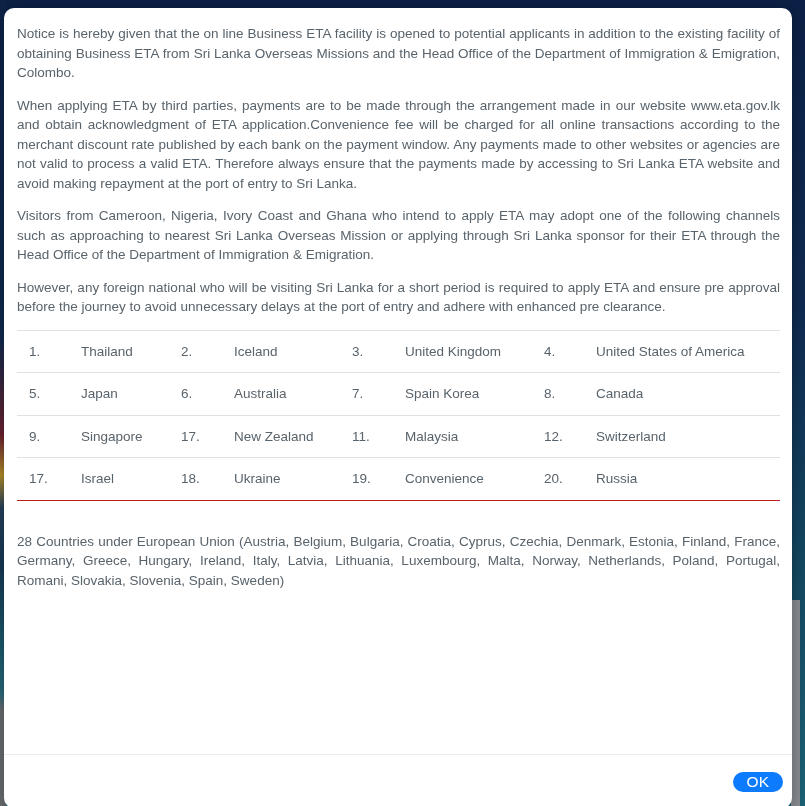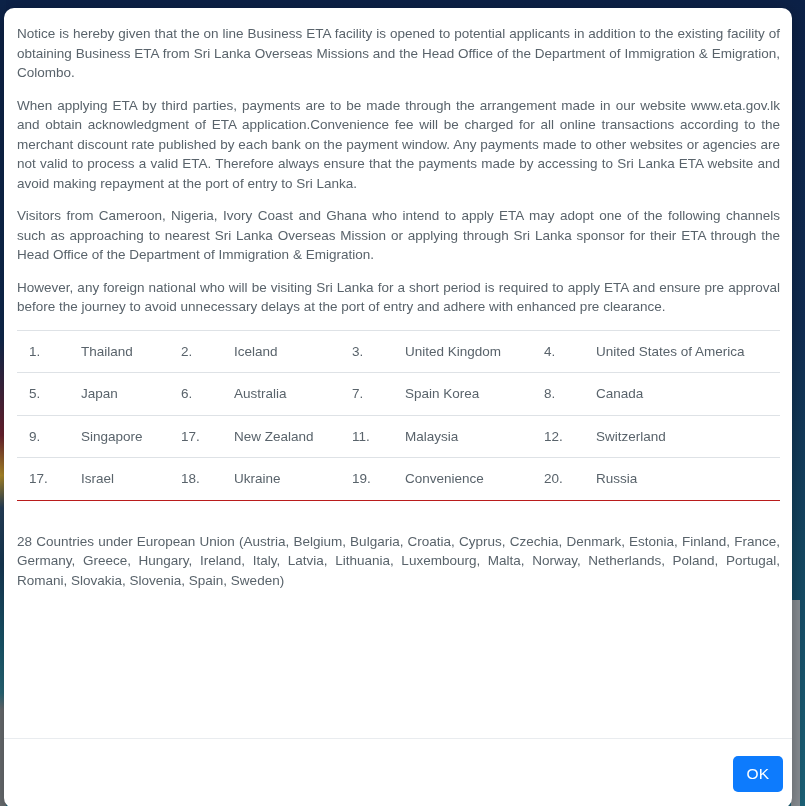--- a/index.html
+++ b/index.html
@@ -91,25 +91,25 @@
     flex: 0 0 auto;
     border-top: 1px solid #e9ecef;
     padding: 17px 9px 16px 9px;
     display: flex;
     justify-content: flex-end;
   }
   .ok-btn {
     background: #0d7bfd;
     color: #ffffff;
     border: none;
-    border-radius: 5px;
+    border-radius: 15px;
     font-family: "Liberation Sans", "DejaVu Sans", sans-serif;
     font-size: 15.5px;
     line-height: 20px;
-    padding: 8px 14px;
+    padding: 0 14px;
     min-width: 48px;
     cursor: pointer;
   }
 </style>
 </head>
 <body>
 
 <div class="left-strip"></div>
 <div class="scroll-thumb"></div>
 

